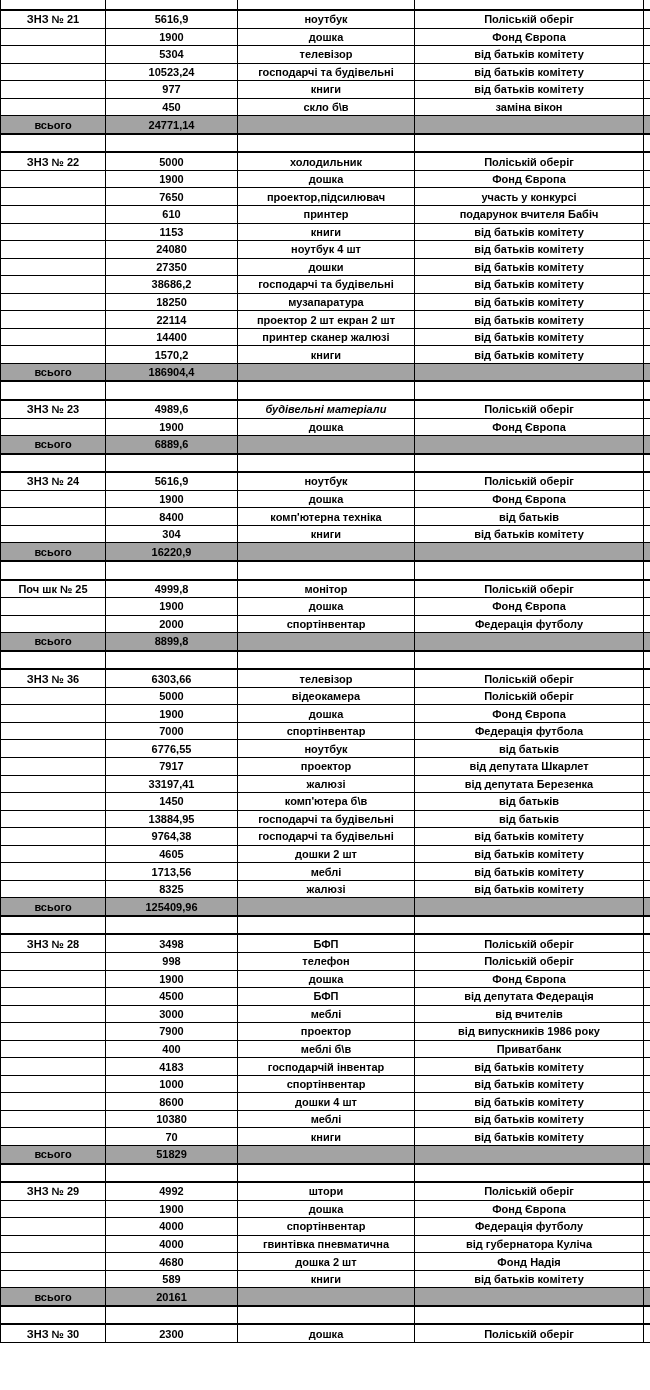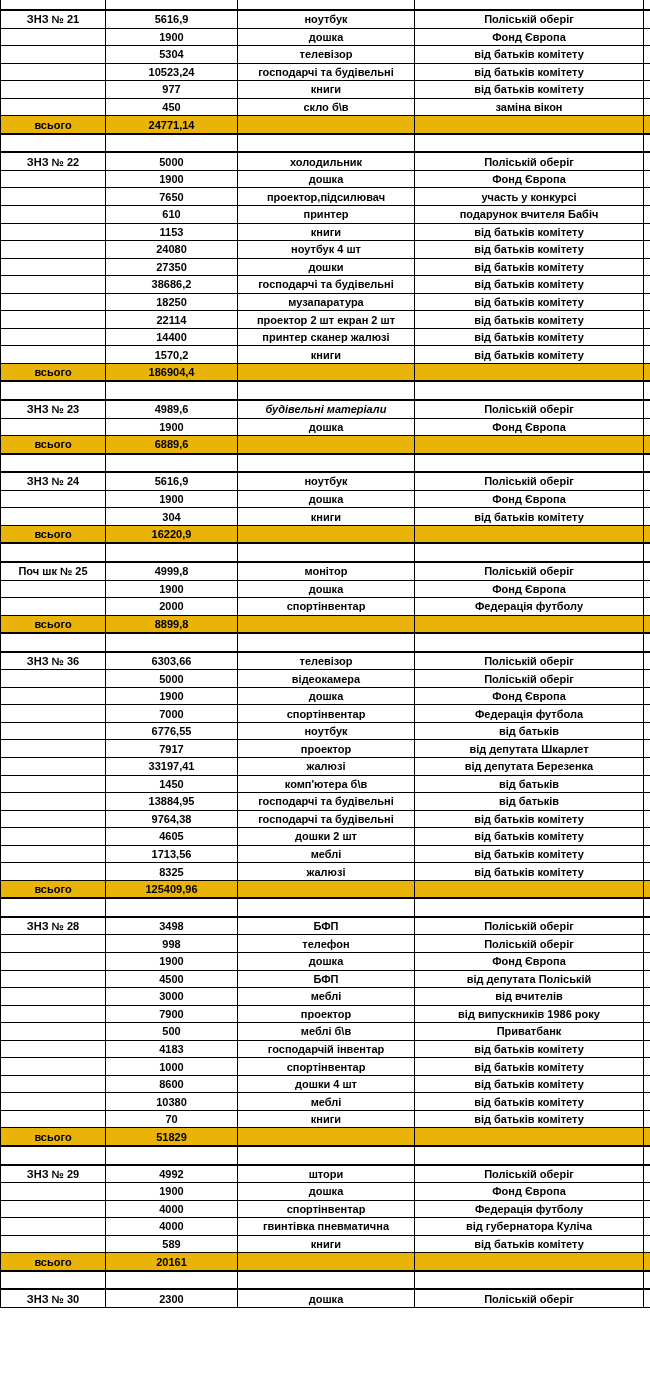--- a/index.html
+++ b/index.html
@@ -32,21 +32,21 @@
   }
   
   td.first-col {
     border-left-width: 2px;
     border-right-width: 2px;
   }
   
   tr.sec-top td { border-top-width: 2px; }
   
   tr.total-row td {
-    background: #eab308;
+    background: #a3a3a3;
     border-bottom-width: 2px;
   }
   tr.partial-top td { height: 9px; border-top: none; }
   td.left { text-align: left; font-style: italic; }
   td.filler { padding: 0; }
 </style>
 </head>
 <body>
 
 <table class="sheet">
@@ -256,20 +256,27 @@
       </tr>
       <tr>
         <td class="first-col"></td>
         <td>1900</td>
         <td>дошка</td>
         <td>Фонд Європа</td>
         <td class="filler"></td>
       </tr>
       <tr>
         <td class="first-col"></td>
+        <td>8400</td>
+        <td>комп'ютерна техніка</td>
+        <td>від батьків</td>
+        <td class="filler"></td>
+      </tr>
+      <tr>
+        <td class="first-col"></td>
         <td>304</td>
         <td>книги</td>
         <td>від батьків комітету</td>
         <td class="filler"></td>
       </tr>
       <tr class="total-row">
         <td class="first-col">всього</td>
         <td>16220,9</td>
         <td></td>
         <td></td>
@@ -440,40 +447,40 @@
         <td class="first-col"></td>
         <td>1900</td>
         <td>дошка</td>
         <td>Фонд Європа</td>
         <td class="filler"></td>
       </tr>
       <tr>
         <td class="first-col"></td>
         <td>4500</td>
         <td>БФП</td>
-        <td>від депутата Поліській</td>
+        <td>від депутата Федерація</td>
         <td class="filler"></td>
       </tr>
       <tr>
         <td class="first-col"></td>
         <td>3000</td>
         <td>меблі</td>
         <td>від вчителів</td>
         <td class="filler"></td>
       </tr>
       <tr>
         <td class="first-col"></td>
         <td>7900</td>
         <td>проектор</td>
         <td>від випускників 1986 року</td>
         <td class="filler"></td>
       </tr>
       <tr>
         <td class="first-col"></td>
-        <td>500</td>
+        <td>400</td>
         <td>меблі б\в</td>
         <td>Приватбанк</td>
         <td class="filler"></td>
       </tr>
       <tr>
         <td class="first-col"></td>
         <td>4183</td>
         <td>господарчій інвентар</td>
         <td>від батьків комітету</td>
         <td class="filler"></td>
@@ -539,20 +546,27 @@
         <td>4000</td>
         <td>спортінвентар</td>
         <td>Федерація футболу</td>
         <td class="filler"></td>
       </tr>
       <tr>
         <td class="first-col"></td>
         <td>4000</td>
         <td>гвинтівка пневматична</td>
         <td>від губернатора Куліча</td>
+        <td class="filler"></td>
+      </tr>
+      <tr>
+        <td class="first-col"></td>
+        <td>4680</td>
+        <td>дошка 2 шт</td>
+        <td>Фонд Надія</td>
         <td class="filler"></td>
       </tr>
       <tr>
         <td class="first-col"></td>
         <td>589</td>
         <td>книги</td>
         <td>від батьків комітету</td>
         <td class="filler"></td>
       </tr>
       <tr class="total-row">

